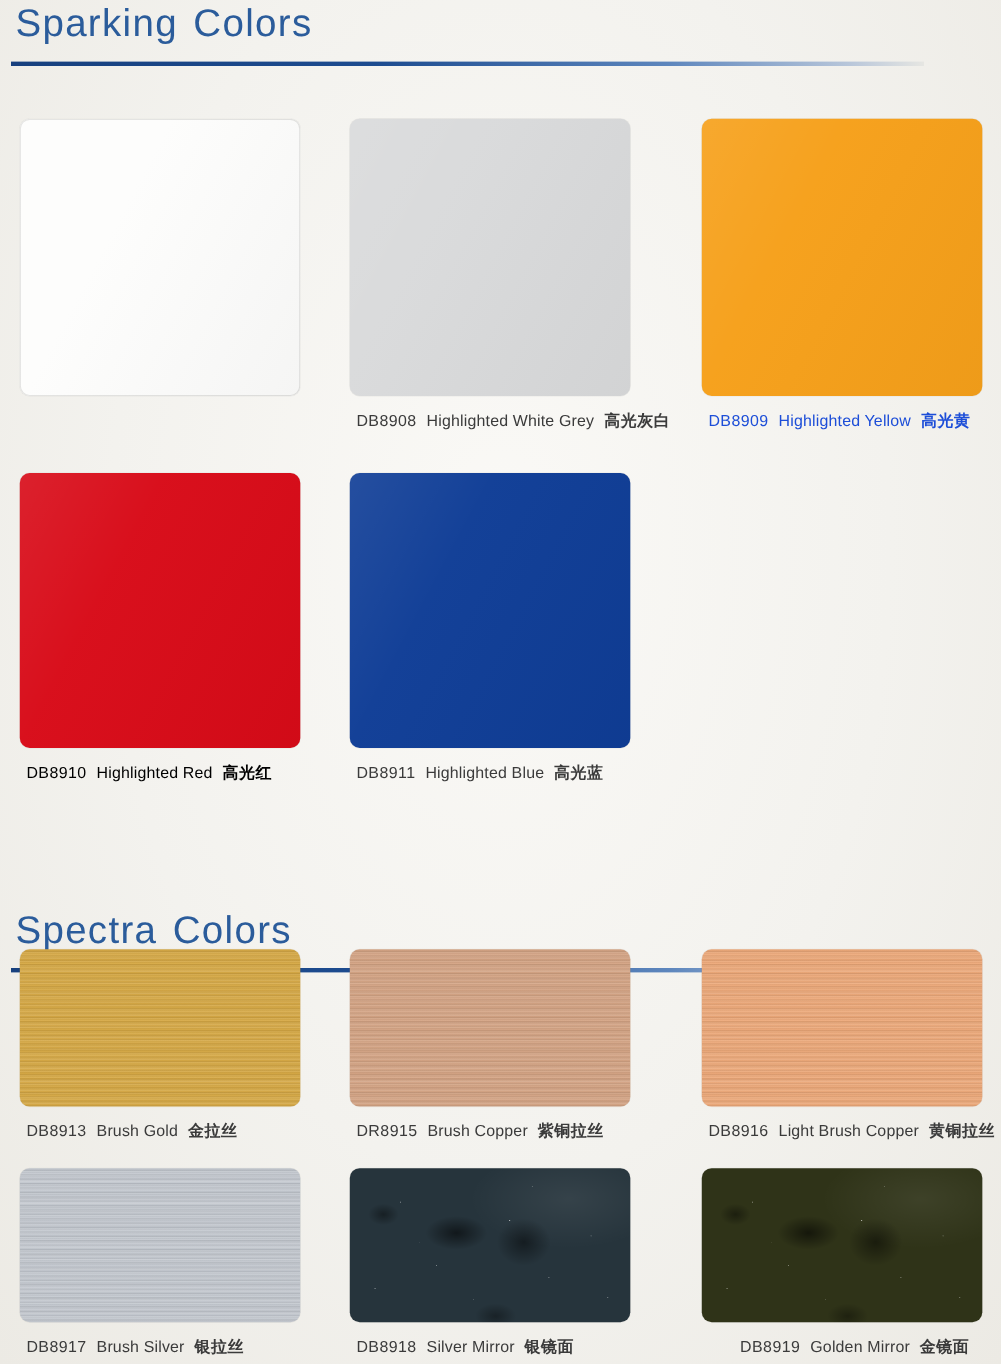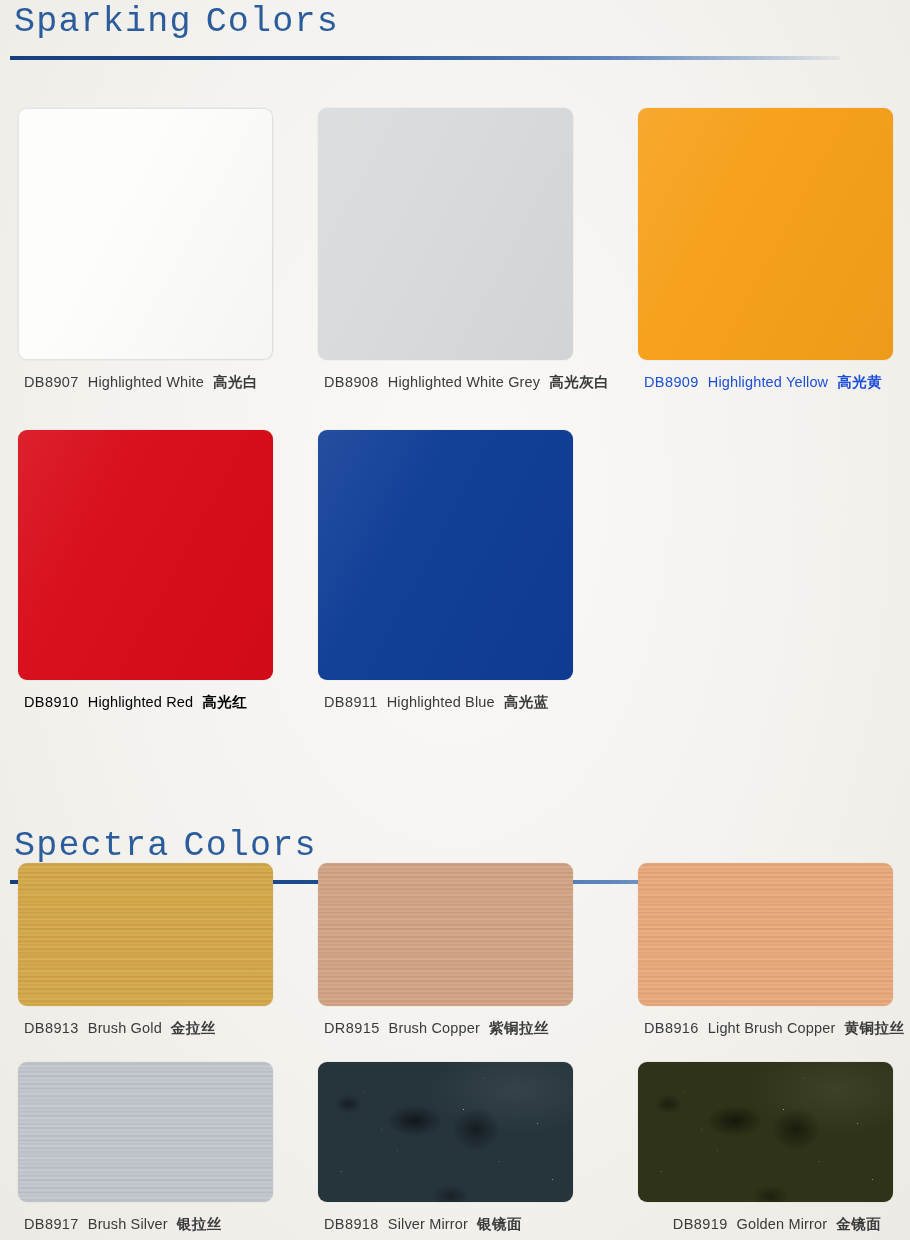--- a/index.html
+++ b/index.html
@@ -25,21 +25,21 @@
   }
   .page {
     position: relative;
     z-index: 1;
     width: 910px;
     height: 1240px;
     box-sizing: border-box;
   }
 
   
-  .section { position: absolute; left: 0; width: 840px; font-family: Liberation Mono, monospace; }
+  .section { position: absolute; left: 0; width: 840px; }
   .section-head {
     position: relative;
     height: 66px;
   }
   .section-title {
     position: absolute;
     left: 14px;
     top: 2px;
     font-size: 35px;
     letter-spacing: 1.2px;
@@ -187,23 +187,20 @@
       <div class="section-title" style="color: rgb(43, 92, 155);">
         <span>Sparking</span><span class="w2">Colors</span>
       </div>
       <div class="rule"></div>
     </div>
   </div>
 
   <div class="grid" id="sparking-grid">
     <div class="cell c1">
       <div class="swatch fin-white fin-gloss" style="background-color: rgb(253, 253, 252);"></div>
-      <div class="caption" style="color: rgb(59, 59, 59);">
-        <span class="code">DB8907</span><span class="en">Highlighted White</span><span class="cn">高光白</span>
-      </div>
     </div>
     <div class="cell c2">
       <div class="swatch fin-gloss" style="background-color: rgb(217, 218, 219);"></div>
       <div class="caption" style="color: rgb(59, 59, 59);">
         <span class="code">DB8908</span><span class="en">Highlighted White Grey</span><span class="cn">高光灰白</span>
       </div>
     </div>
     <div class="cell c3">
       <div class="swatch fin-gloss" style="background-color: rgb(246, 160, 26);"></div>
       <div class="caption" style="color: #1d4ed8;">

